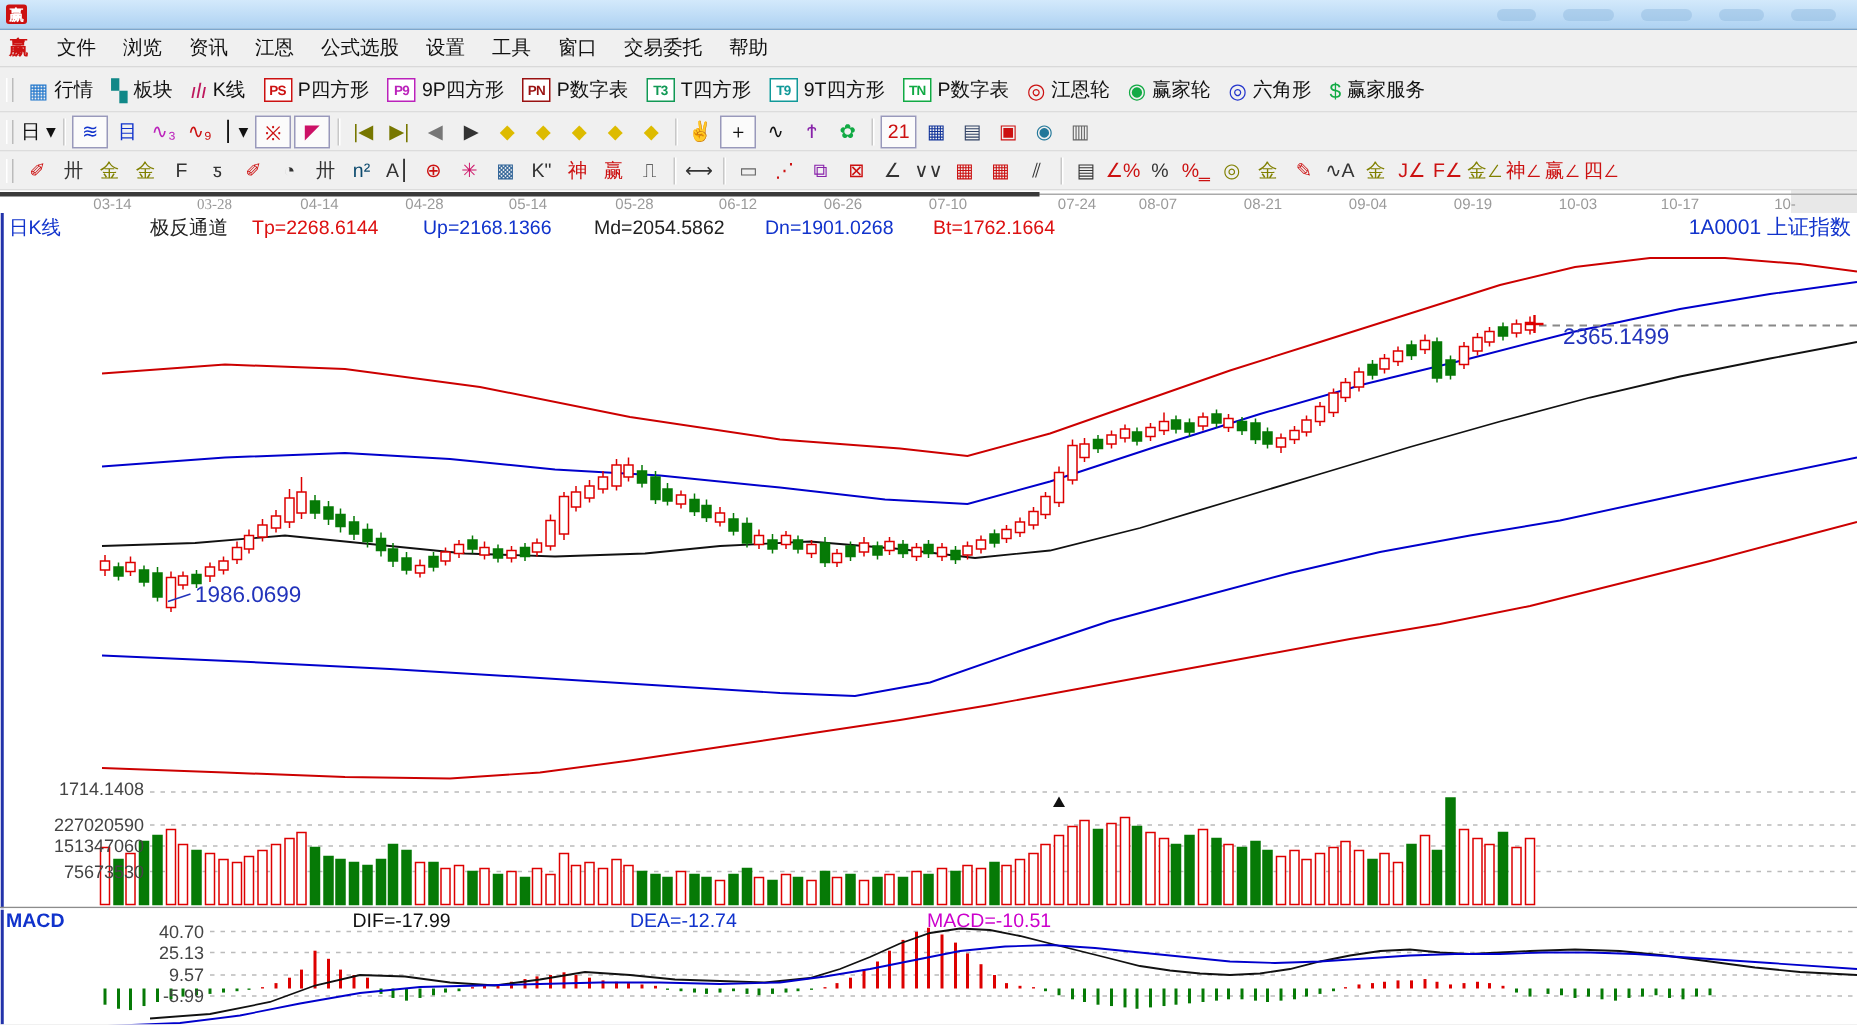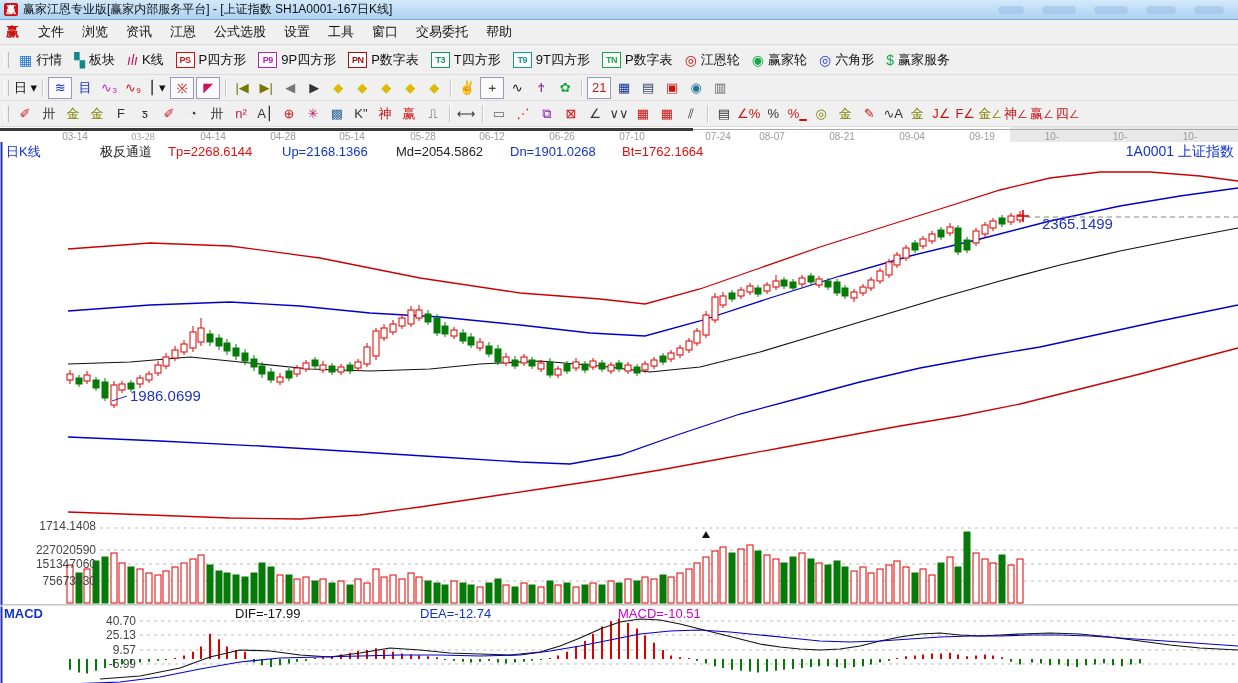--- a/index.html
+++ b/index.html
@@ -21,33 +21,32 @@
   #toolbar3{top:101px;height:26px;}
   .tb1-btn{display:flex;align-items:center;gap:4px;padding:2px 6px;color:#111;}
   .tb1-ico{font-size:14px;line-height:14px;}
   .tb1-box{width:17px;height:14px;font-size:9px;font-weight:bold;display:flex;align-items:center;
     justify-content:center;border:1px solid;letter-spacing:-0.5px;background:#fff;}
   .tb-grip{width:3px;height:16px;border-left:1px solid #fff;border-right:1px solid #bbb;margin:0 4px;}
   .ico-btn{min-width:22px;height:20px;display:flex;align-items:center;justify-content:center;
     font-size:13px;margin:0 1px;background:#f0f0f0;}
   .ico-btn.sel{border:1px solid #99b;background:#fbfbfb;}
   .tb-sep{width:1px;height:18px;background:#c8c8c8;margin:0 4px;box-shadow:1px 0 0 #fff;}
-  .axisstrip{position:absolute;left:0;top:127px;width:1010px;height:15px;background:#fff;}
+  .axisstrip{position:absolute;left:0;top:127px;width:1194px;height:15px;background:#fff;}
   .scroll-groove{position:absolute;left:0;top:2px;width:1238px;height:1px;background:#aaa;}
   .scroll-thumb{position:absolute;left:0;top:1px;width:693px;height:3px;background:#3a3a3a;}
   .datelab{position:absolute;top:4px;font-size:10px;color:#9a9a9a;transform:translateX(-50%);}
   #chartwrap{position:absolute;left:0;top:142px;width:1238px;height:541px;background:#fff;}
   svg text{font-family:"Liberation Sans",sans-serif;}
 </style>
 </head>
 <body>
 
 <div class="titlebar">
   <span class="applogo">赢</span>
-  <span>赢家江恩专业版[赢家内部服务平台] - [上证指数  SH1A0001-167日K线]</span>
   <span style="flex:1"></span>
   <span class="blur-ctrl" style="width:26px"></span>
   <span class="blur-ctrl" style="width:34px"></span>
   <span class="blur-ctrl" style="width:34px"></span>
   <span class="blur-ctrl" style="width:30px"></span>
   <span class="blur-ctrl" style="width:30px;margin-right:14px"></span>
 </div>
 
 <div class="menubar">
   <span class="menulogo">赢</span>
@@ -148,21 +147,21 @@
     <span class="tb-grip"></span>
     <span class="ico-btn" style="color: rgb(204, 17, 17);">✐</span>
     <span class="ico-btn" style="color: rgb(51, 51, 51);">卅</span>
     <span class="ico-btn" style="color: rgb(128, 128, 0);">金</span>
     <span class="ico-btn" style="color: rgb(128, 128, 0);">金</span>
     <span class="ico-btn" style="color: rgb(51, 51, 51);">F</span>
     <span class="ico-btn" style="color: rgb(51, 51, 51);">ƽ</span>
     <span class="ico-btn" style="color: rgb(204, 17, 17);">✐</span>
     <span class="ico-btn" style="color: rgb(51, 51, 51);">◔</span>
     <span class="ico-btn" style="color: rgb(51, 51, 51);">卅</span>
-    <span class="ico-btn" style="color: #be185d;">n²</span>
+    <span class="ico-btn" style="color: #0c4a6e;">n²</span>
     <span class="ico-btn" style="color: rgb(51, 51, 51);">A⎮</span>
     <span class="ico-btn" style="color: rgb(204, 17, 17);">⊕</span>
     <span class="ico-btn" style="color: rgb(204, 17, 102);">✳</span>
     <span class="ico-btn" style="color: rgb(51, 102, 153);">▩</span>
     <span class="ico-btn" style="color: rgb(51, 51, 51);">K"</span>
     <span class="ico-btn" style="color: rgb(204, 17, 17);">神</span>
     <span class="ico-btn" style="color: rgb(204, 17, 17);">赢</span>
     <span class="ico-btn" style="color: rgb(51, 51, 51);">⎍</span>
     <span class="tb-sep"></span>
     <span class="ico-btn" style="color: rgb(51, 51, 51);">⟷</span>

